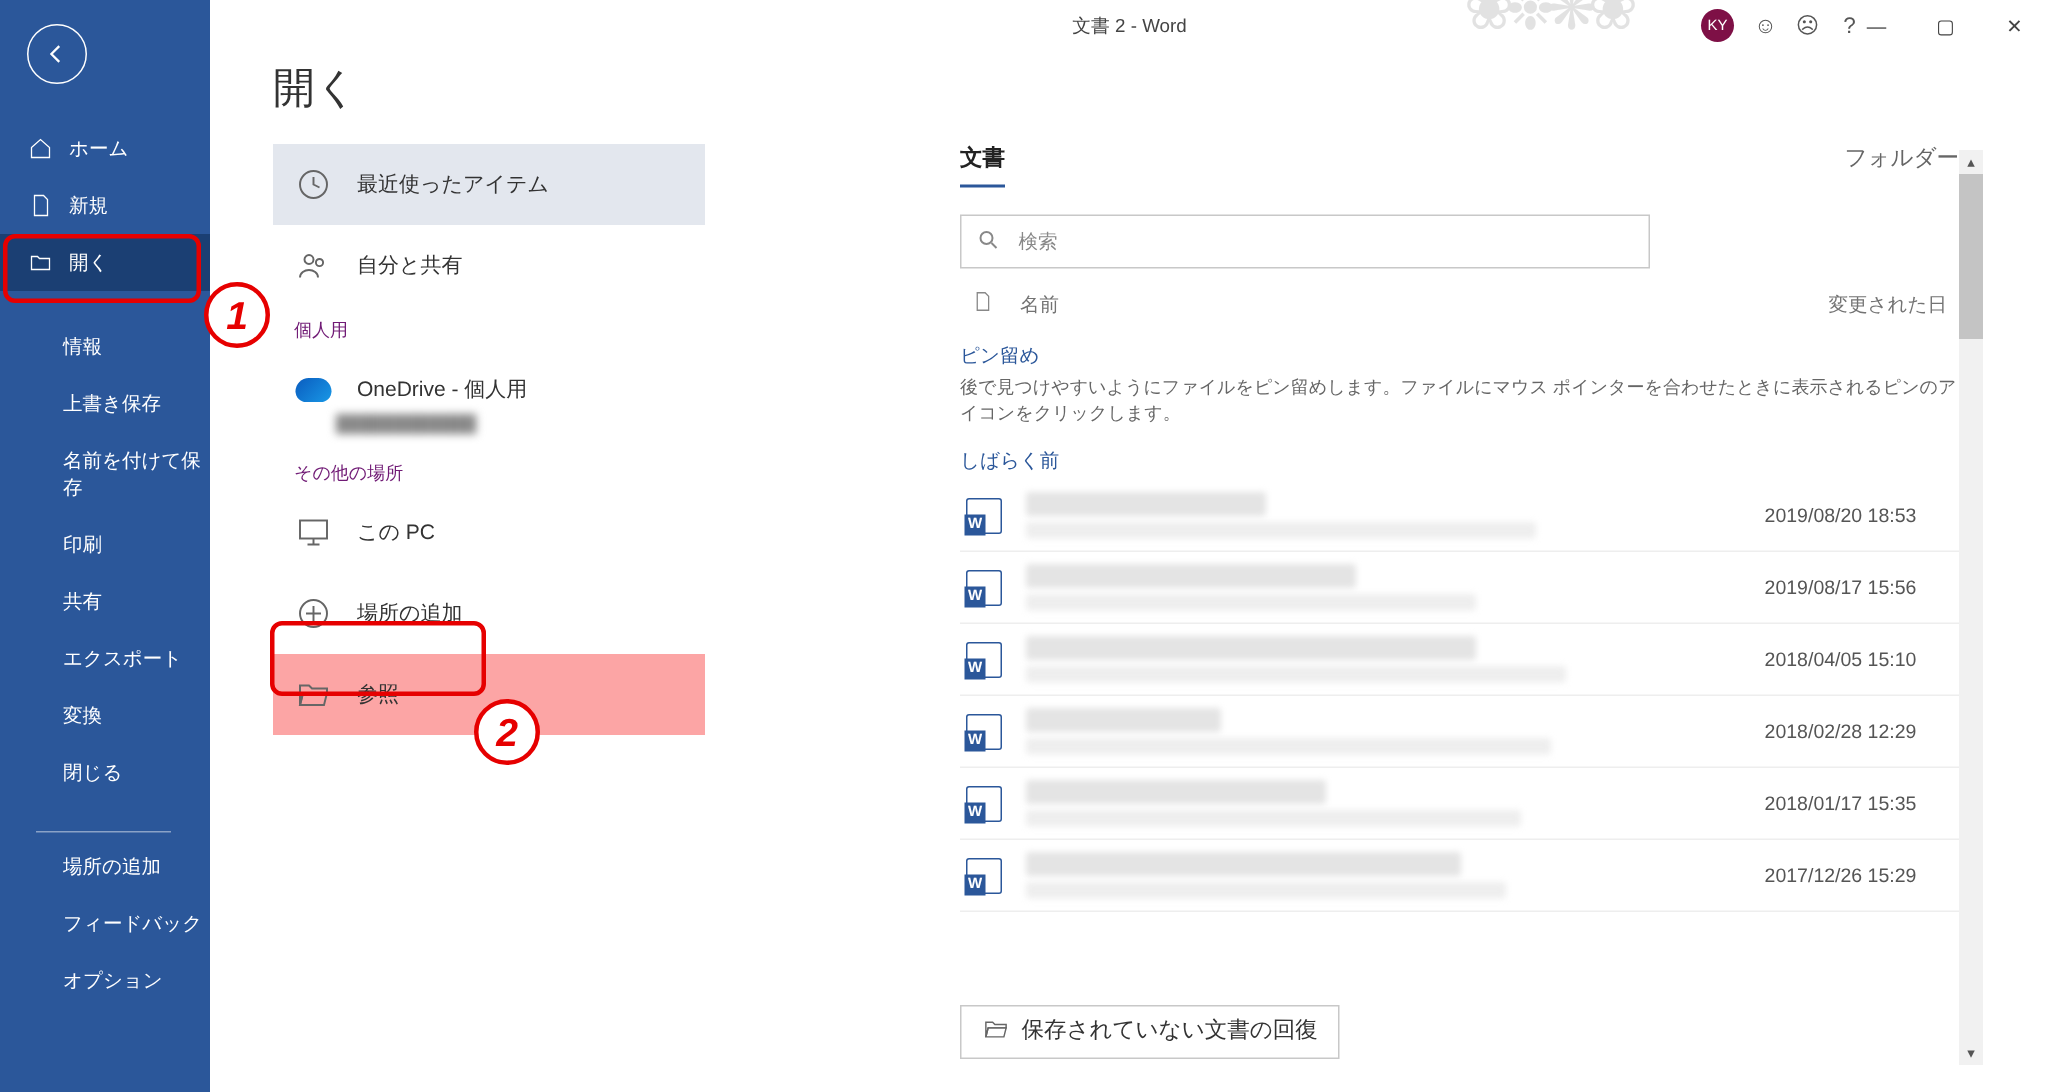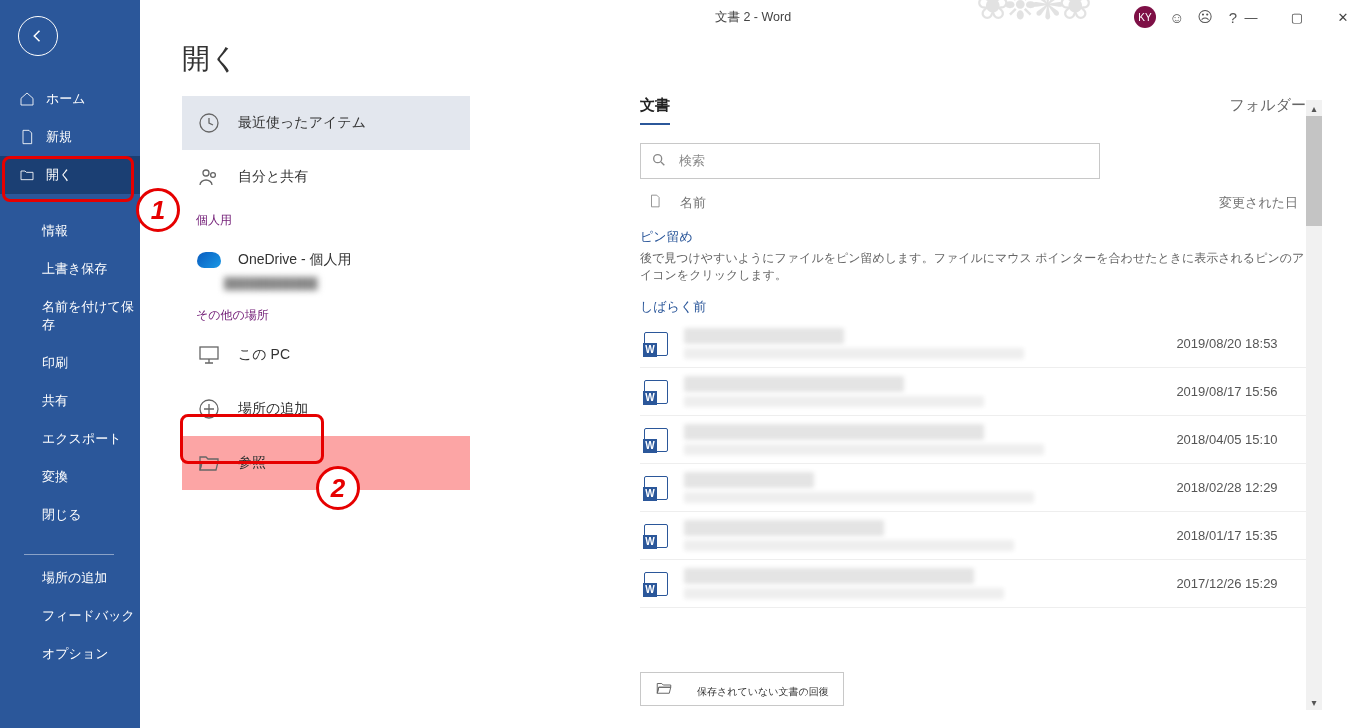--- a/index.html
+++ b/index.html
@@ -56,21 +56,21 @@
 .grouphdr { color:#2b579a; font-size:13px; margin:8px 0 4px; }
 
 .row { display:flex; align-items:center; padding:8px 4px; border-bottom:1px solid #eee; gap:16px; cursor:pointer; }
 .row .ficn { width:24px; height:24px; background:#fff; border:1px solid #2b579a; border-radius:2px; position:relative; display:flex; align-items:flex-end; justify-content:flex-start; }
 .row .ficn::after { content:"W"; color:#fff; background:#2b579a; font-size:10px; font-weight:700; width:14px; height:14px; display:flex; align-items:center; justify-content:center; position:absolute; left:-2px; bottom:-2px; }
 .row .meta { flex:1; }
 .row .fname { font-size:14px; color:#444; height:16px; background: #e4e4e4; border-radius:2px; filter: blur(2px); margin-bottom:4px; }
 .row .fpath { font-size:11px; color:#999; height:11px; background:#eee; border-radius:2px; filter: blur(2px); }
 .row .date { font-size:13px; color:#555; width:150px; text-align:center; }
 
-.recover { position:absolute; left:500px; bottom:22px; border:1px solid #c8c8c8; padding:6px 14px; font-size:10px; display:flex; align-items:flex-end; gap:24px; cursor:pointer; background:#fff; }
+.recover { position:absolute; left:500px; bottom:22px; border:1px solid #c8c8c8; padding:6px 14px; font-size:15px; display:flex; align-items:flex-start; gap:8px; cursor:pointer; background:#fff; }
 .vscroll { position:absolute; right:44px; top:100px; bottom:18px; width:16px; background:#f1f1f1; }
 .vscroll .thumb { position:absolute; top:0; width:100%; height:110px; background:#c4c4c4; }
 .vscroll .arrow { position:absolute; width:100%; height:16px; display:flex; align-items:center; justify-content:center; font-size:10px; color:#555; background:#f1f1f1; }
 
 
 .folder-open svg { width:18px; height:18px; stroke:#666; fill:none; stroke-width:1.3; }
 
 
 .cloud { width:24px; height:16px; background: linear-gradient(135deg,#0a5cbf,#1998e6); border-radius:10px 10px 8px 8px; }
 

